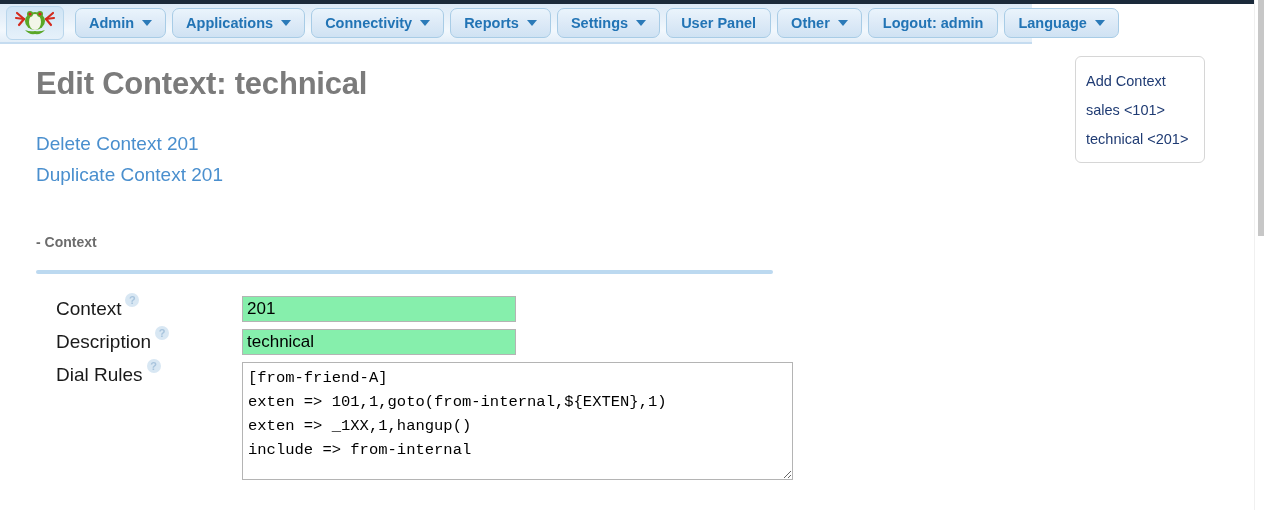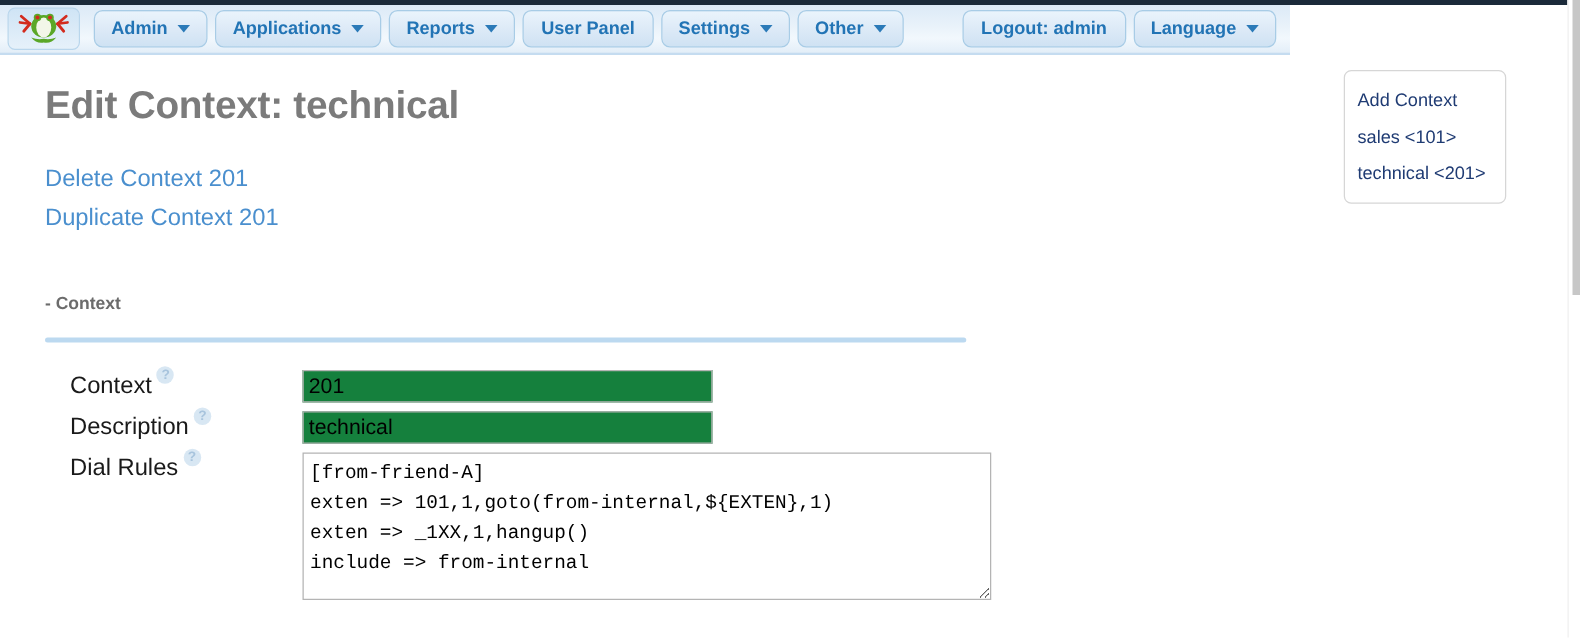--- a/index.html
+++ b/index.html
@@ -117,27 +117,27 @@
     font-size: 11px;
     line-height: 14px;
     text-align: center;
     font-weight: bold;
     margin-left: 4px;
     position: relative; top: -5px;
     cursor: pointer;
     font-family: "Liberation Sans", sans-serif;
   }
   input.txt {
-    width: 328px; height: 26px;
+    width: 274px; height: 26px;
     border: 1px solid #b4b4b4;
     padding: 2px 4px;
     font-size: 17px;
     font-family: "Liberation Sans", sans-serif;
     color: #000;
-    background: #15803d;
+    background: #86efac;
     border-radius: 0;
     outline: none;
   }
   textarea.dialrules {
     width: 551px; height: 118px;
     border: 1px solid #b4b4b4;
     padding: 3px 5px;
     font-family: "Liberation Mono", monospace;
     font-size: 15.5px;
     line-height: 24px;
@@ -219,33 +219,37 @@
     <div class="navbtn">
       <span>Admin</span>
       <span class="caret"></span>
     </div>
 
     <div class="navbtn">
       <span>Applications</span>
       <span class="caret"></span>
     </div>
 
+    <div class="navbtn">
+      <span>Connectivity</span>
+      <span class="caret"></span>
+    </div>
 
     <div class="navbtn">
       <span>Reports</span>
+      <span class="caret"></span>
+    </div>
+
+    <div class="navbtn">
+      <span>Settings</span>
       <span class="caret"></span>
     </div>
 
     <div class="navbtn plain">
       <span>User Panel</span>
-    </div>
-
-    <div class="navbtn">
-      <span>Settings</span>
-      <span class="caret"></span>
     </div>
 
     <div class="navbtn">
       <span>Other</span>
       <span class="caret"></span>
     </div>
 
   </div>
 
   <div class="nav-right">

